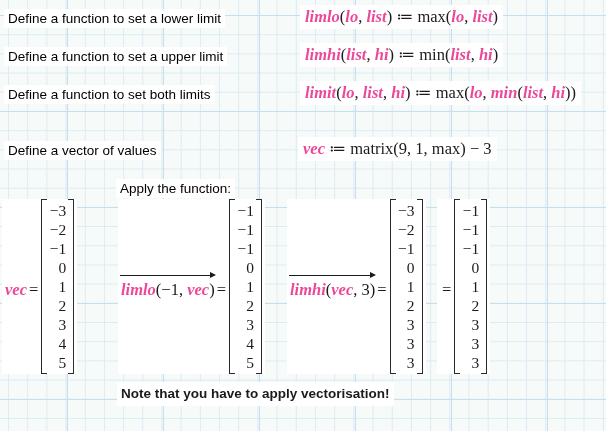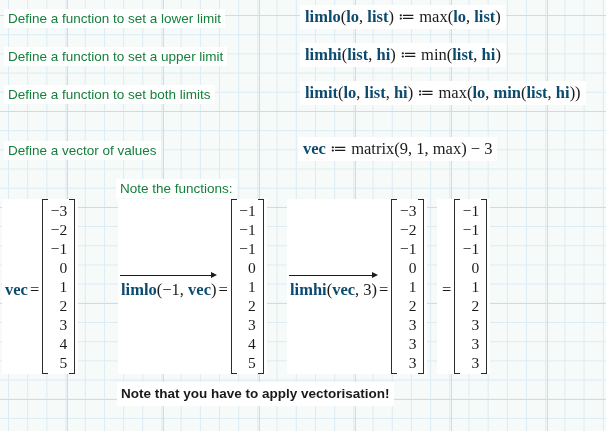--- a/index.html
+++ b/index.html
@@ -12,32 +12,32 @@
       linear-gradient(to right, #c6def0 1px, transparent 1px),
       linear-gradient(to bottom, #c6def0 1px, transparent 1px),
       linear-gradient(to right, #dcebf4 1px, transparent 1px),
       linear-gradient(to bottom, #dcebf4 1px, transparent 1px);
     background-size:96px 96px, 96px 96px, 19.2px 19.2px, 19.2px 19.2px;
     background-position:67px 15px, 67px 15px, 8px 15px, 8px 15px;
     font-family:"Liberation Sans", sans-serif;
   }
   .tlabel{
     position:absolute;
-    font-size:13.5px;color:#15803d;
+    font-size:13.5px;color:#000000;
     background:#fff;padding:2px 4px;
     white-space:nowrap;
   }
   .mexpr{
     position:absolute;
     font-family:"Liberation Serif","DejaVu Serif",serif;
     font-size:16.5px;color:#1b1b1b;
     background:#fff;padding:2px 5px;
     white-space:nowrap;
   }
-  .tv{color:#0c4a6e;font-weight:bold;}
+  .tv{color:#ec4899;font-style:italic;font-weight:bold;}
   .tp{color:#1b1b1b;}
   .vregion{
     position:absolute;top:199px;height:175px;
     display:flex;align-items:center;
     background:#fff;padding:0 3px;
   }
   .vname{
     position:relative;
     font-family:"Liberation Serif","DejaVu Serif",serif;
     font-size:16.5px;white-space:nowrap;
@@ -84,21 +84,21 @@
   <div class="tlabel" style="left:4px;top:9px">Define a function to set a lower limit</div>
   <div class="tlabel" style="left:4px;top:47px">Define a function to set a upper limit</div>
   <div class="tlabel" style="left:4px;top:85px">Define a function to set both limits</div>
   <div class="tlabel" style="left:4px;top:141px">Define a vector of values</div>
 
   <div class="mexpr" style="left:300px;top:5px"><span class="tv">limlo</span><span class="tp">(</span><span class="tv">lo</span><span class="tp">, </span><span class="tv">list</span><span class="tp">) ≔ max(</span><span class="tv">lo</span><span class="tp">, </span><span class="tv">list</span><span class="tp">)</span></div>
   <div class="mexpr" style="left:300px;top:43px"><span class="tv">limhi</span><span class="tp">(</span><span class="tv">list</span><span class="tp">, </span><span class="tv">hi</span><span class="tp">) ≔ min(</span><span class="tv">list</span><span class="tp">, </span><span class="tv">hi</span><span class="tp">)</span></div>
   <div class="mexpr" style="left:300px;top:81px"><span class="tv">limit</span><span class="tp">(</span><span class="tv">lo</span><span class="tp">, </span><span class="tv">list</span><span class="tp">, </span><span class="tv">hi</span><span class="tp">) ≔ max(</span><span class="tv">lo</span><span class="tp">, </span><span class="tv">min</span><span class="tp">(</span><span class="tv">list</span><span class="tp">, </span><span class="tv">hi</span><span class="tp">))</span></div>
   <div class="mexpr" style="left:298px;top:137px"><span class="tv">vec</span><span class="tp"> ≔ matrix(9, 1, max) − 3</span></div>
 
-  <div class="tlabel" style="left:116px;top:179px">Note the functions:</div>
+  <div class="tlabel" style="left:116px;top:179px">Apply the function:</div>
 
   <div class="vregion" style="left:2px">
     <span class="vname"><span class="tv">vec</span></span>
     <span class="veq">=</span>
     <span class="mat">
         <div class="mrow">−3</div>
         <div class="mrow">−2</div>
         <div class="mrow">−1</div>
         <div class="mrow">0</div>
         <div class="mrow">1</div>

